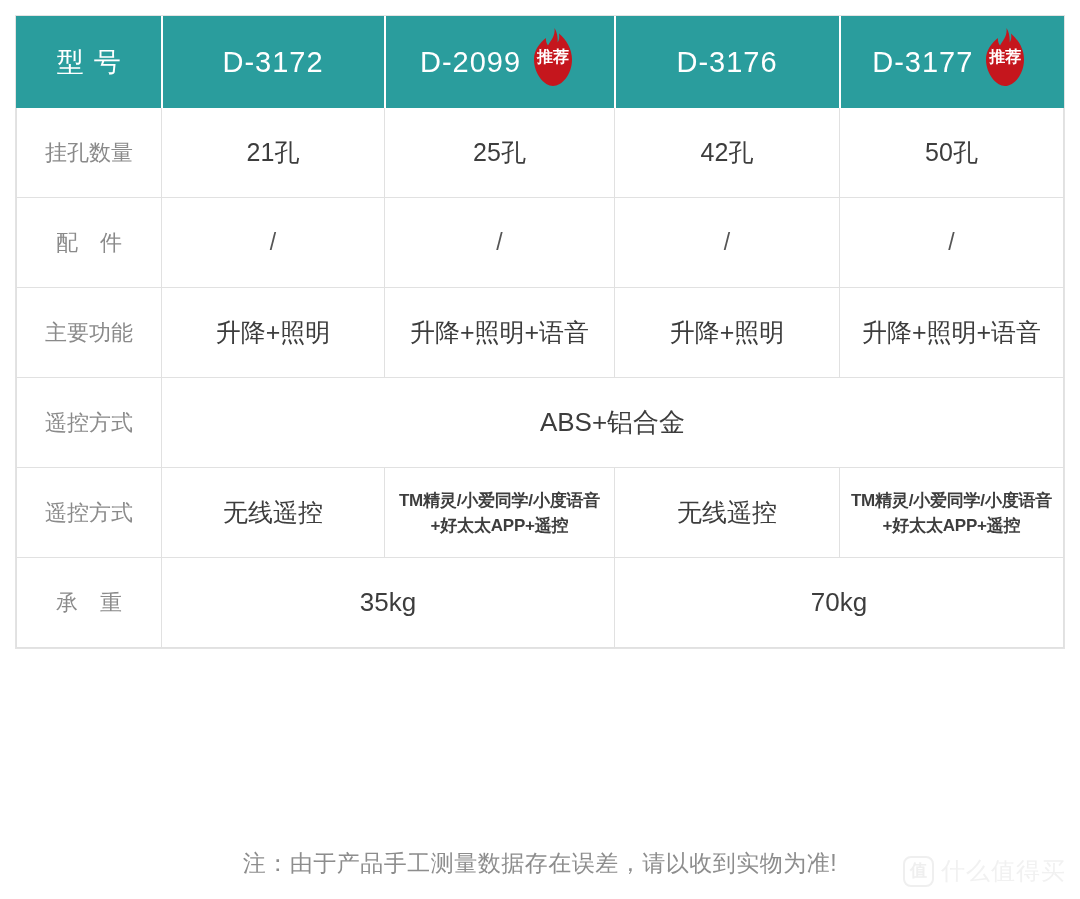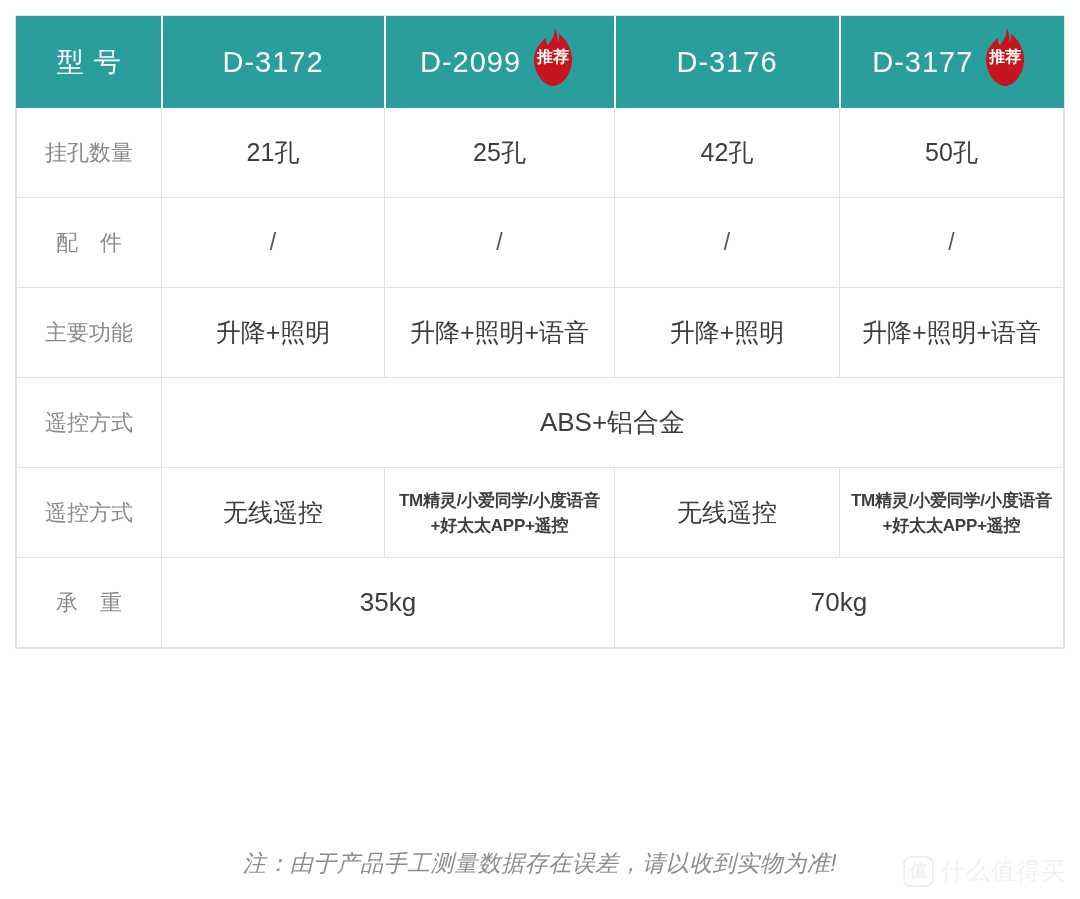--- a/index.html
+++ b/index.html
@@ -141,21 +141,20 @@
   
   #footer-note {
     position: absolute;
     left: 0;
     top: 848px;
     width: 1080px;
     text-align: center;
     color: #8d8d8d;
     font-size: 23px;
     letter-spacing: 0.5px;
-    font-style: italic;
   }
 
   
   #watermark {
     position: absolute;
     right: 14px;
     top: 855px;
     display: flex;
     align-items: center;
     gap: 7px;

